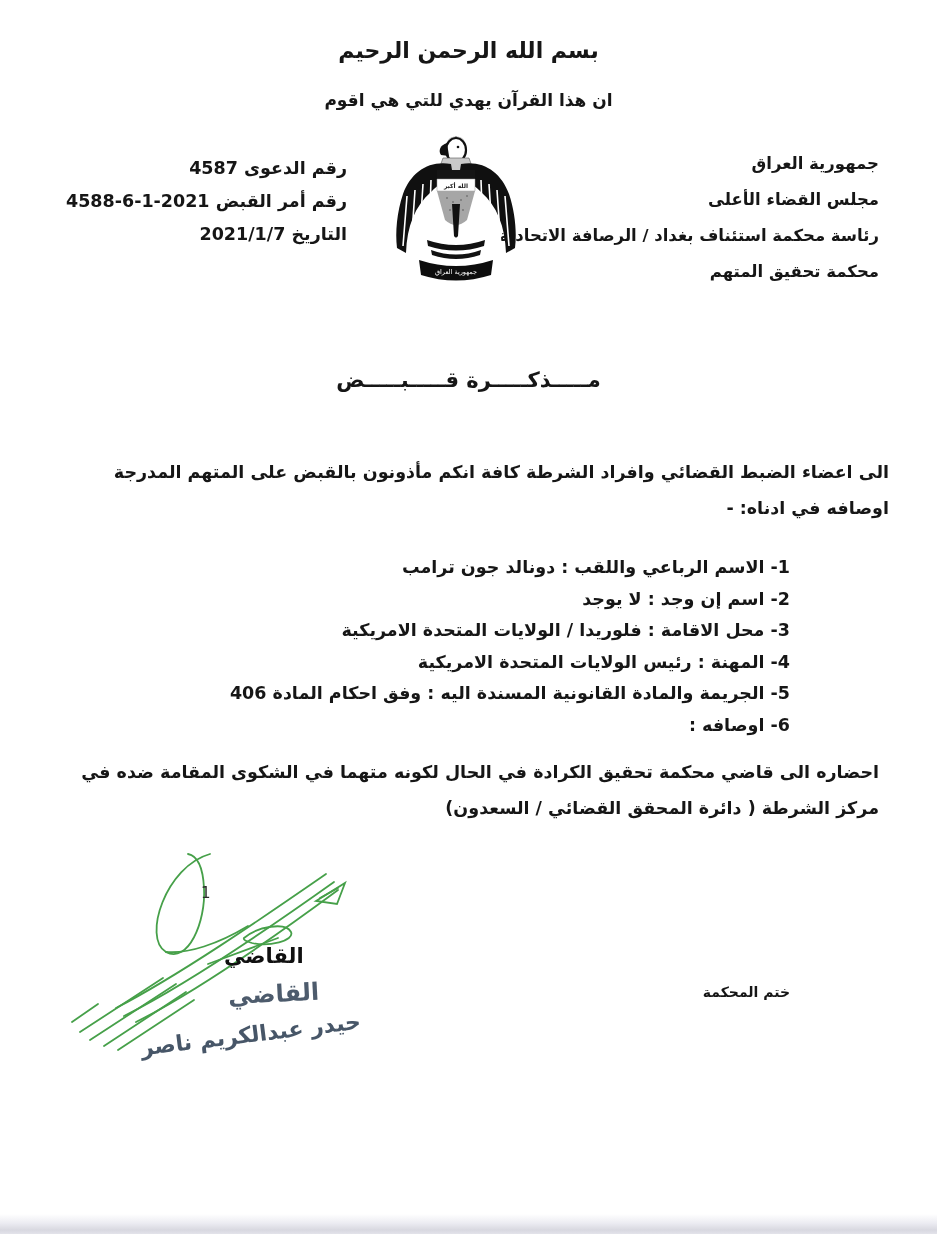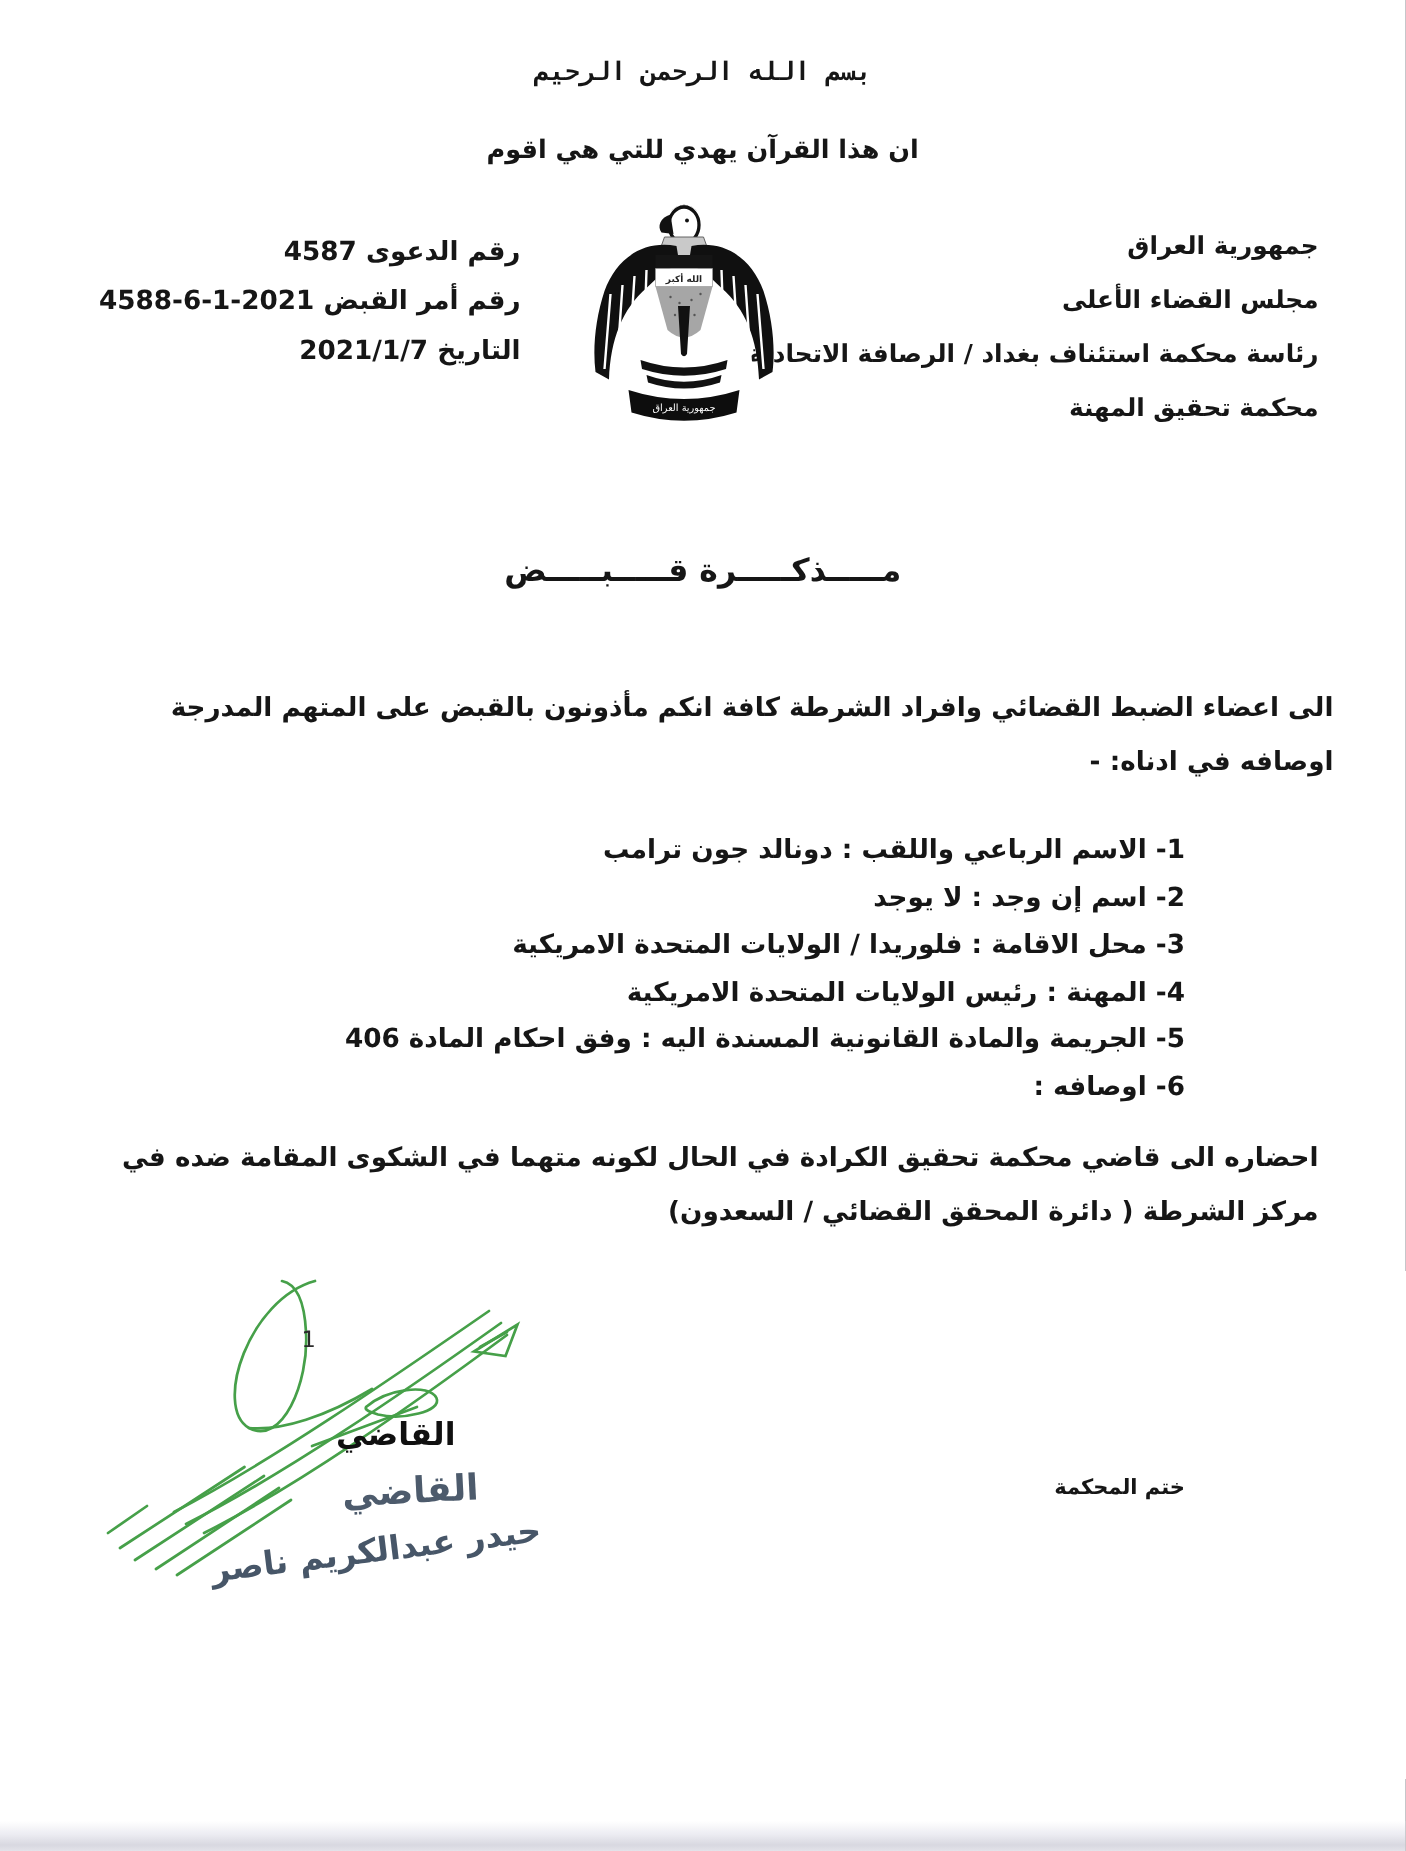--- a/index.html
+++ b/index.html
@@ -3,21 +3,21 @@
 <meta charset="utf-8">
 <style>
   html,body{margin:0;padding:0;background:#9a9aa2;}
   .page{
     position:relative;width:937px;height:1234px;margin:0 auto;
     background:#ffffff;overflow:hidden;
     font-family:"DejaVu Sans",sans-serif;color:#161616;
   }
   .abs{position:absolute;}
   .center-line{left:0;width:100%;text-align:center;font-weight:bold;}
-  .bismillah{top:38px;font-size:17px;font-family:Liberation Mono, monospace;}
+  .bismillah{top:38px;font-size:22px;}
   .verse{top:90px;font-size:17px;}
   .lh-right{top:146px;right:58px;direction:rtl;text-align:right;
     font-weight:bold;font-size:16.5px;line-height:36px;letter-spacing:-0.3px;}
   .lh-left{top:152px;right:590px;direction:rtl;white-space:nowrap;
     font-weight:bold;font-size:17.5px;line-height:33px;}
   .emblem{left:388px;top:134px;width:136px;height:152px;}
   .doc-title{top:368px;left:0;width:100%;text-align:center;
     font-weight:bold;font-size:21px;letter-spacing:1px;direction:rtl;}
   .para{direction:rtl;text-align:right;font-weight:bold;font-size:17.5px;line-height:36px;}
   .para1{top:454px;right:48px;width:812px;}
@@ -41,21 +41,21 @@
 
 <div class="page">
 
   <div class="abs center-line bismillah">بسم الله الرحمن الرحيم</div>
   <div class="abs center-line verse">ان هذا القرآن يهدي للتي هي اقوم</div>
 
   <div class="abs lh-right">
     <div>جمهورية العراق</div>
     <div>مجلس القضاء الأعلى</div>
     <div>رئاسة محكمة استئناف بغداد / الرصافة الاتحادية</div>
-    <div>محكمة تحقيق المهنة</div>
+    <div>محكمة تحقيق المتهم</div>
   </div>
 
   <div class="abs lh-left">
     <div>رقم الدعوى 4587</div>
     <div>رقم أمر القبض 2021-1-6-4588</div>
     <div>التاريخ 2021/1/7</div>
   </div>
 
   <div class="abs emblem">
     <svg viewBox="0 0 130 152" width="136" height="152">

